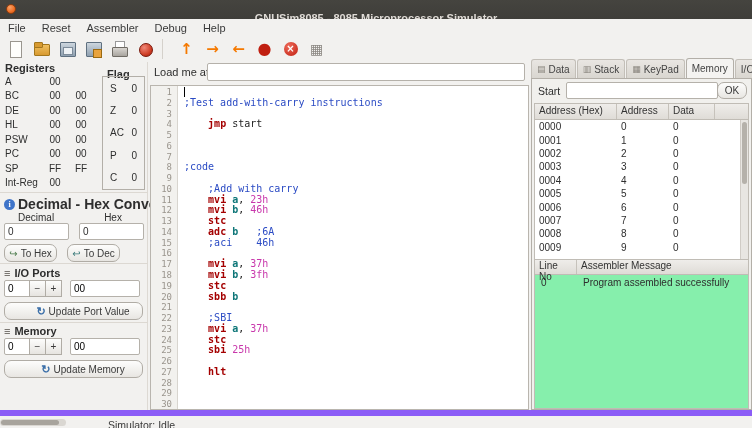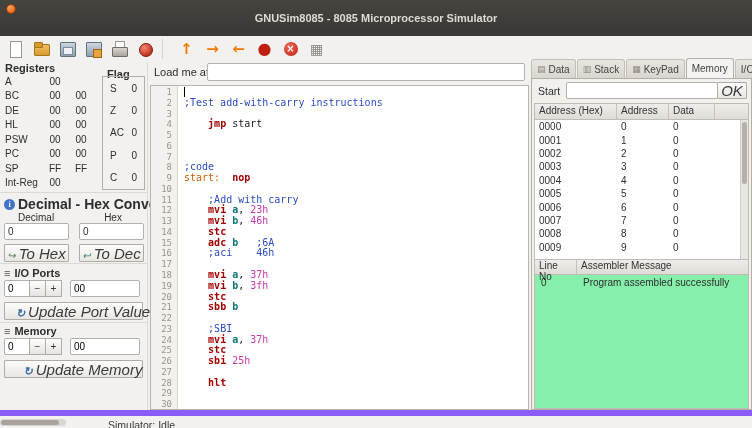--- a/index.html
+++ b/index.html
@@ -51,23 +51,23 @@
   .conv-title{position:absolute;left:4px;top:134px;display:flex;align-items:center;gap:3px;white-space:nowrap;}
   .conv-title .section-title{font-size:14px;}
   .info-icon{width:11px;height:11px;border-radius:50%;background:#3f74c9;color:#fff;font-size:8px;line-height:11px;text-align:center;font-weight:bold;font-family:"Liberation Serif",serif;flex:0 0 11px;}
   .info-icon::before{content:"i";}
   .conv-labels{position:absolute;top:150px;left:0;width:148px;display:flex;font-size:10px;}
   .conv-label-dec{margin-left:18px;}
   .conv-label-hex{margin-left:50px;}
   .conv-inputs{position:absolute;top:161px;left:4px;display:flex;gap:10px;}
   input{font-family:"Liberation Sans",sans-serif;outline:none;}
   .small{width:65px;height:17px;font-size:10px;padding:0 3px;border:1px solid #b5b1aa;border-radius:2px;background:#fff;color:#2e2e2e;}
-  .btn{height:18px;font-size:15px;border:1px solid #b0aca5;border-radius:1px;background:linear-gradient(#fdfdfc,#e8e6e2);color:#3a3a3a;display:flex;align-items:center;justify-content:center;gap:3px;cursor:default;white-space:nowrap;font-style:italic;}
+  .btn{height:18px;font-size:10px;border:1px solid #b0aca5;border-radius:7px;background:linear-gradient(#fdfdfc,#e8e6e2);color:#3a3a3a;display:flex;align-items:center;justify-content:center;gap:3px;cursor:default;white-space:nowrap;}
   .conv-buttons{position:absolute;top:182px;left:4px;display:flex;gap:10px;}
-  .btn-tohex,.btn-todec{width:65px;}
+  .btn-tohex,.btn-todec{width:53px;}
   .arrow-r-icon::before{content:"↪";color:#4a7a4a;font-size:10px;}
   .arrow-l-icon::before{content:"↩";color:#3a7a7a;font-size:10px;}
   .subsec-title{position:absolute;left:4px;display:flex;gap:4px;align-items:center;}
   .io-title{top:205px;}
   .mem-title{top:263px;}
   .lines-icon::before{content:"≡";color:#55504a;font-weight:bold;font-size:11px;}
   .ctl-row{position:absolute;left:4px;display:flex;align-items:center;}
   .io-row{top:218px;}
   .mem-row-ctl{top:276px;}
   .spin-input{width:26px;height:17px;font-size:10px;padding:0 3px;border:1px solid #b5b1aa;border-radius:2px 0 0 2px;background:#fff;}
@@ -134,20 +134,27 @@
 </head>
 <body>
 
 <div class="window">
 
   <div class="titlebar">
     <span class="close-btn"></span>
     <span class="title">GNUSim8085 - 8085 Microprocessor Simulator</span>
   </div>
 
+  <div class="menubar">
+    <span class="menu-item">File</span>
+    <span class="menu-item">Reset</span>
+    <span class="menu-item">Assembler</span>
+    <span class="menu-item">Debug</span>
+    <span class="menu-item">Help</span>
+  </div>
 
   <div class="toolbar">
       <button class="tbtn">
         <span class="ticon ticon-new"></span>
       </button>
       <button class="tbtn">
         <span class="ticon ticon-open"></span>
       </button>
       <button class="tbtn">
         <span class="ticon ticon-save"></span>
@@ -348,21 +355,20 @@
         </div>
       <div class="code">
           <div class="code-line"><span class="caret"></span></div>
           <div class="code-line"><span class="tok-c">;Test add-with-carry instructions</span></div>
           <div class="code-line"></div>
           <div class="code-line"><span class="tok-p">    </span><span class="tok-k">jmp</span><span class="tok-p"> start</span></div>
           <div class="code-line"></div>
           <div class="code-line"></div>
           <div class="code-line"></div>
           <div class="code-line"><span class="tok-c">;code</span></div>
-          <div class="code-line"><span class="tok-l">start:</span><span class="tok-p">  </span><span class="tok-k">nop</span></div>
           <div class="code-line"></div>
           <div class="code-line"><span class="tok-p">    </span><span class="tok-c">;Add with carry</span></div>
           <div class="code-line"><span class="tok-p">    </span><span class="tok-k">mvi</span><span class="tok-p"> </span><span class="tok-r">a</span><span class="tok-p">, </span><span class="tok-n">23h</span></div>
           <div class="code-line"><span class="tok-p">    </span><span class="tok-k">mvi</span><span class="tok-p"> </span><span class="tok-r">b</span><span class="tok-p">, </span><span class="tok-n">46h</span></div>
           <div class="code-line"><span class="tok-p">    </span><span class="tok-k">stc</span></div>
           <div class="code-line"><span class="tok-p">    </span><span class="tok-k">adc</span><span class="tok-p"> </span><span class="tok-r">b</span><span class="tok-p">   </span><span class="tok-c">;6A</span></div>
           <div class="code-line"><span class="tok-p">    </span><span class="tok-c">;aci    46h</span></div>
           <div class="code-line"></div>
           <div class="code-line"><span class="tok-p">    </span><span class="tok-k">mvi</span><span class="tok-p"> </span><span class="tok-r">a</span><span class="tok-p">, </span><span class="tok-n">37h</span></div>
           <div class="code-line"><span class="tok-p">    </span><span class="tok-k">mvi</span><span class="tok-p"> </span><span class="tok-r">b</span><span class="tok-p">, </span><span class="tok-n">3fh</span></div>

